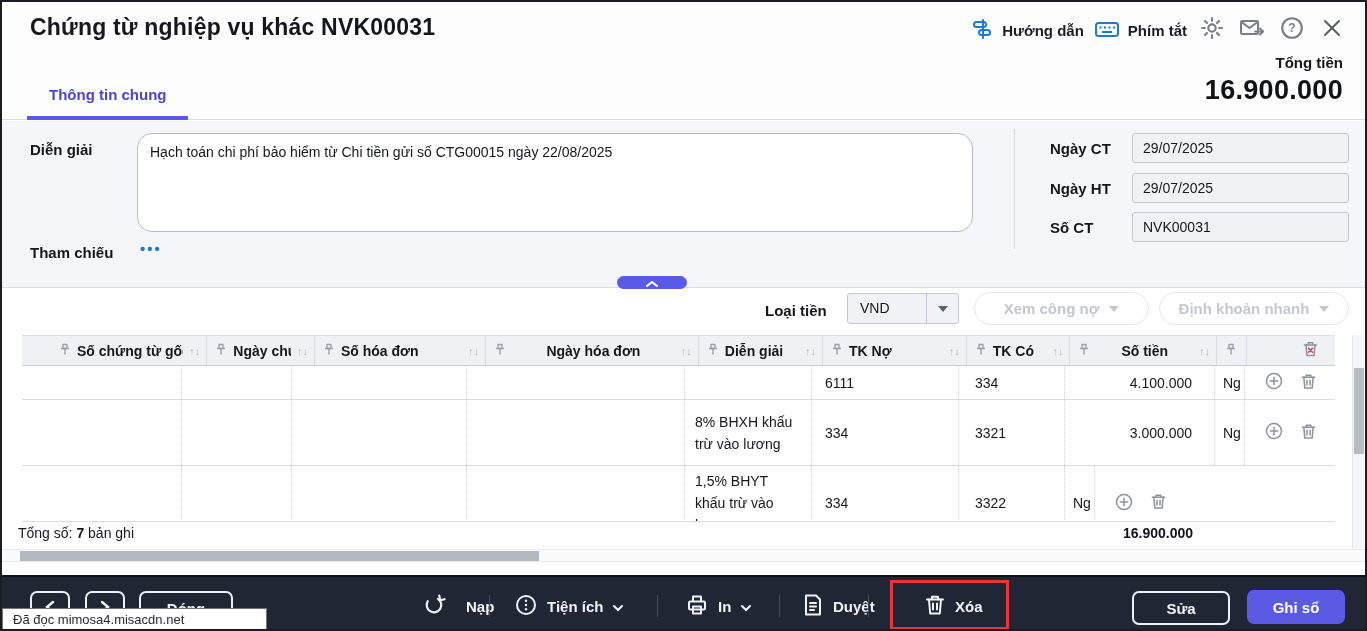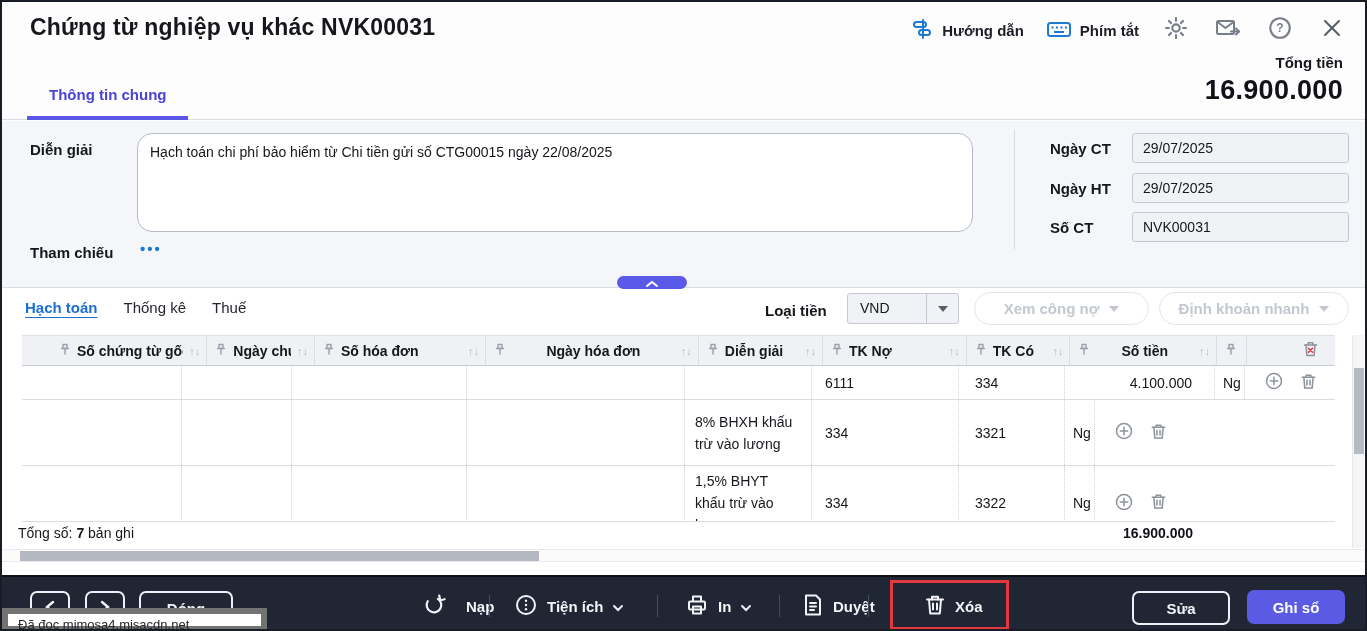--- a/index.html
+++ b/index.html
@@ -2,21 +2,21 @@
 <html><head>
 <meta charset="utf-8">
 <style>
   html,body{margin:0;padding:0;background:#e9eaee;}
   *{box-sizing:border-box;font-family:"Liberation Sans","DejaVu Sans",sans-serif;}
   .app{position:relative;width:1367px;height:631px;background:#ffffff;border:2px solid #181c24;overflow:hidden;}
 
   
   .tophdr{position:absolute;left:0;top:0;width:100%;height:118px;background:#fdfdfe;border-bottom:1px solid #d8dbe0;}
   .title{position:absolute;left:28px;top:12px;font-size:23px;font-weight:bold;color:#15171c;letter-spacing:.2px;}
-  .hdr-actions{position:absolute;right:18px;top:13px;display:flex;align-items:center;gap:22px;justify-content:flex-end;}
+  .hdr-actions{position:absolute;right:18px;top:13px;display:flex;align-items:center;gap:10px;justify-content:flex-end;}
   .hdr-link{display:flex;align-items:center;gap:8px;font-size:15px;font-weight:bold;color:#1b1e24;cursor:pointer;}
   .hdr-iconbtn{display:flex;align-items:center;justify-content:center;width:30px;height:30px;cursor:pointer;}
   .totals{position:absolute;right:22px;top:52px;text-align:right;}
   .totals .lbl{font-size:15px;font-weight:bold;color:#15171c;}
   .totals .val{font-size:27px;font-weight:bold;color:#101218;margin-top:4px;letter-spacing:.3px;}
   .main-tab{position:absolute;left:25px;top:84px;padding:0 22px 13px 22px;font-size:15px;font-weight:bold;color:#4943d6;border-bottom:4px solid #5b58e8;}
 
   
   .formsec{position:absolute;left:0;top:119px;width:100%;height:167px;background:#f5f6f9;border-bottom:1px solid #d8dbe0;}
   .flabel{position:absolute;font-size:15px;font-weight:bold;color:#15171c;}
@@ -66,21 +66,21 @@
   .hscroll{position:absolute;left:0;top:547px;width:1367px;height:13px;background:#fbfbfc;border-top:1px solid #e8eaee;border-bottom:1px solid #e8eaee;}
   .hscroll .thumb{position:absolute;left:18px;top:1px;width:519px;height:10px;background:#b4b8c0;}
 
   
   .toolbar{position:absolute;left:0;top:573px;width:100%;height:58px;background:#202634;border-top:2px solid #0d1017;}
   .tbtn-outline{position:absolute;top:14px;height:34px;border:2px solid #eef0f5;border-radius:7px;background:transparent;color:#f2f3f7;font-size:15px;font-weight:bold;display:flex;align-items:center;justify-content:center;cursor:pointer;}
   .tgroup{position:absolute;top:16px;display:flex;align-items:center;gap:9px;color:#f2f3f7;font-size:15px;font-weight:bold;cursor:pointer;}
   .tdiv{position:absolute;top:18px;width:1px;height:22px;background:#454c5c;}
   .btn-save{position:absolute;left:1245px;top:13px;width:98px;height:34px;border-radius:7px;background:#5a5ae4;color:#ffffff;font-size:15px;font-weight:bold;display:flex;align-items:center;justify-content:center;cursor:pointer;}
   .red-box{position:absolute;left:888px;top:578px;width:119px;height:50px;border:3px solid #e5383e;z-index:6;pointer-events:none;}
-  .statusbar{position:absolute;left:0px;top:606px;width:265px;height:24px;background:#ffffff;border:6px solid #737373;font-size:13px;color:#26282c;line-height:22px;padding-left:10px;z-index:8;}
+  .statusbar{position:absolute;left:0px;top:606px;width:265px;height:24px;background:#ffffff;border:1px solid #737373;font-size:13px;color:#26282c;line-height:22px;padding-left:10px;z-index:8;}
 </style>
 </head>
 <body>
 
 <div class="app">
 
   <div class="tophdr">
     <div class="title">Chứng từ nghiệp vụ khác NVK00031</div>
 
     <div class="hdr-actions">
@@ -170,25 +170,20 @@
   </div>
 
   <div class="collapse-pill">
     <span>
       <svg width="14" height="8" viewBox="0 0 14 8" fill="none" stroke="#ffffff" stroke-width="2" stroke-linecap="round">
           <polyline points="2,6 7,2 12,6"></polyline>
         </svg>
     </span>
   </div>
 
-  <div class="detail-tabs" id="detail-tabs">
-      <div class="dtab active">Hạch toán</div>
-      <div class="dtab">Thống kê</div>
-      <div class="dtab">Thuế</div>
-    </div>
 
   <div class="cur-label">Loại tiền</div>
   <div class="cur-select">
     <div class="val">VND</div>
     <div class="arrow">
         <span class="caret"></span>
       </div>
   </div>
   <div class="pill-btn" style="left:972px;width:175px;">
     <span>Xem công nợ</span>
@@ -318,20 +313,21 @@
           </div>
         </div>
         <div class="grow" style="min-height: 66px;">
           <div class="gcell" style="width: 160px;"></div>
           <div class="gcell" style="width: 110px;"></div>
           <div class="gcell" style="width: 175px;"></div>
           <div class="gcell" style="width: 218px;"></div>
           <div class="gcell desc" style="width: 127px;">8% BHXH khấu trừ vào lương</div>
           <div class="gcell acct" style="width: 147px;">334</div>
           <div class="gcell acct2" style="width: 106px;">3321</div>
+          <div class="gcell amount" style="width: 150px;">3.000.000</div>
           <div class="gcell obj" style="width: 30px;">Ng</div>
           <div class="gcell actions" style="width: 90px;">
             <span class="icbtn">
               <span><svg width="20" height="20" viewBox="0 0 24 24" fill="none" stroke="#8d939c" stroke-width="1.8" stroke-linecap="round">
                   <circle cx="12" cy="12" r="9"></circle>
                   <path d="M12 7.5v9M7.5 12h9"></path>
                 </svg></span>
             </span>
             <span class="icbtn">
               <span><svg width="17" height="19" viewBox="0 0 22 24" fill="none" stroke="#8d939c" stroke-width="2" stroke-linecap="round" stroke-linejoin="round">

